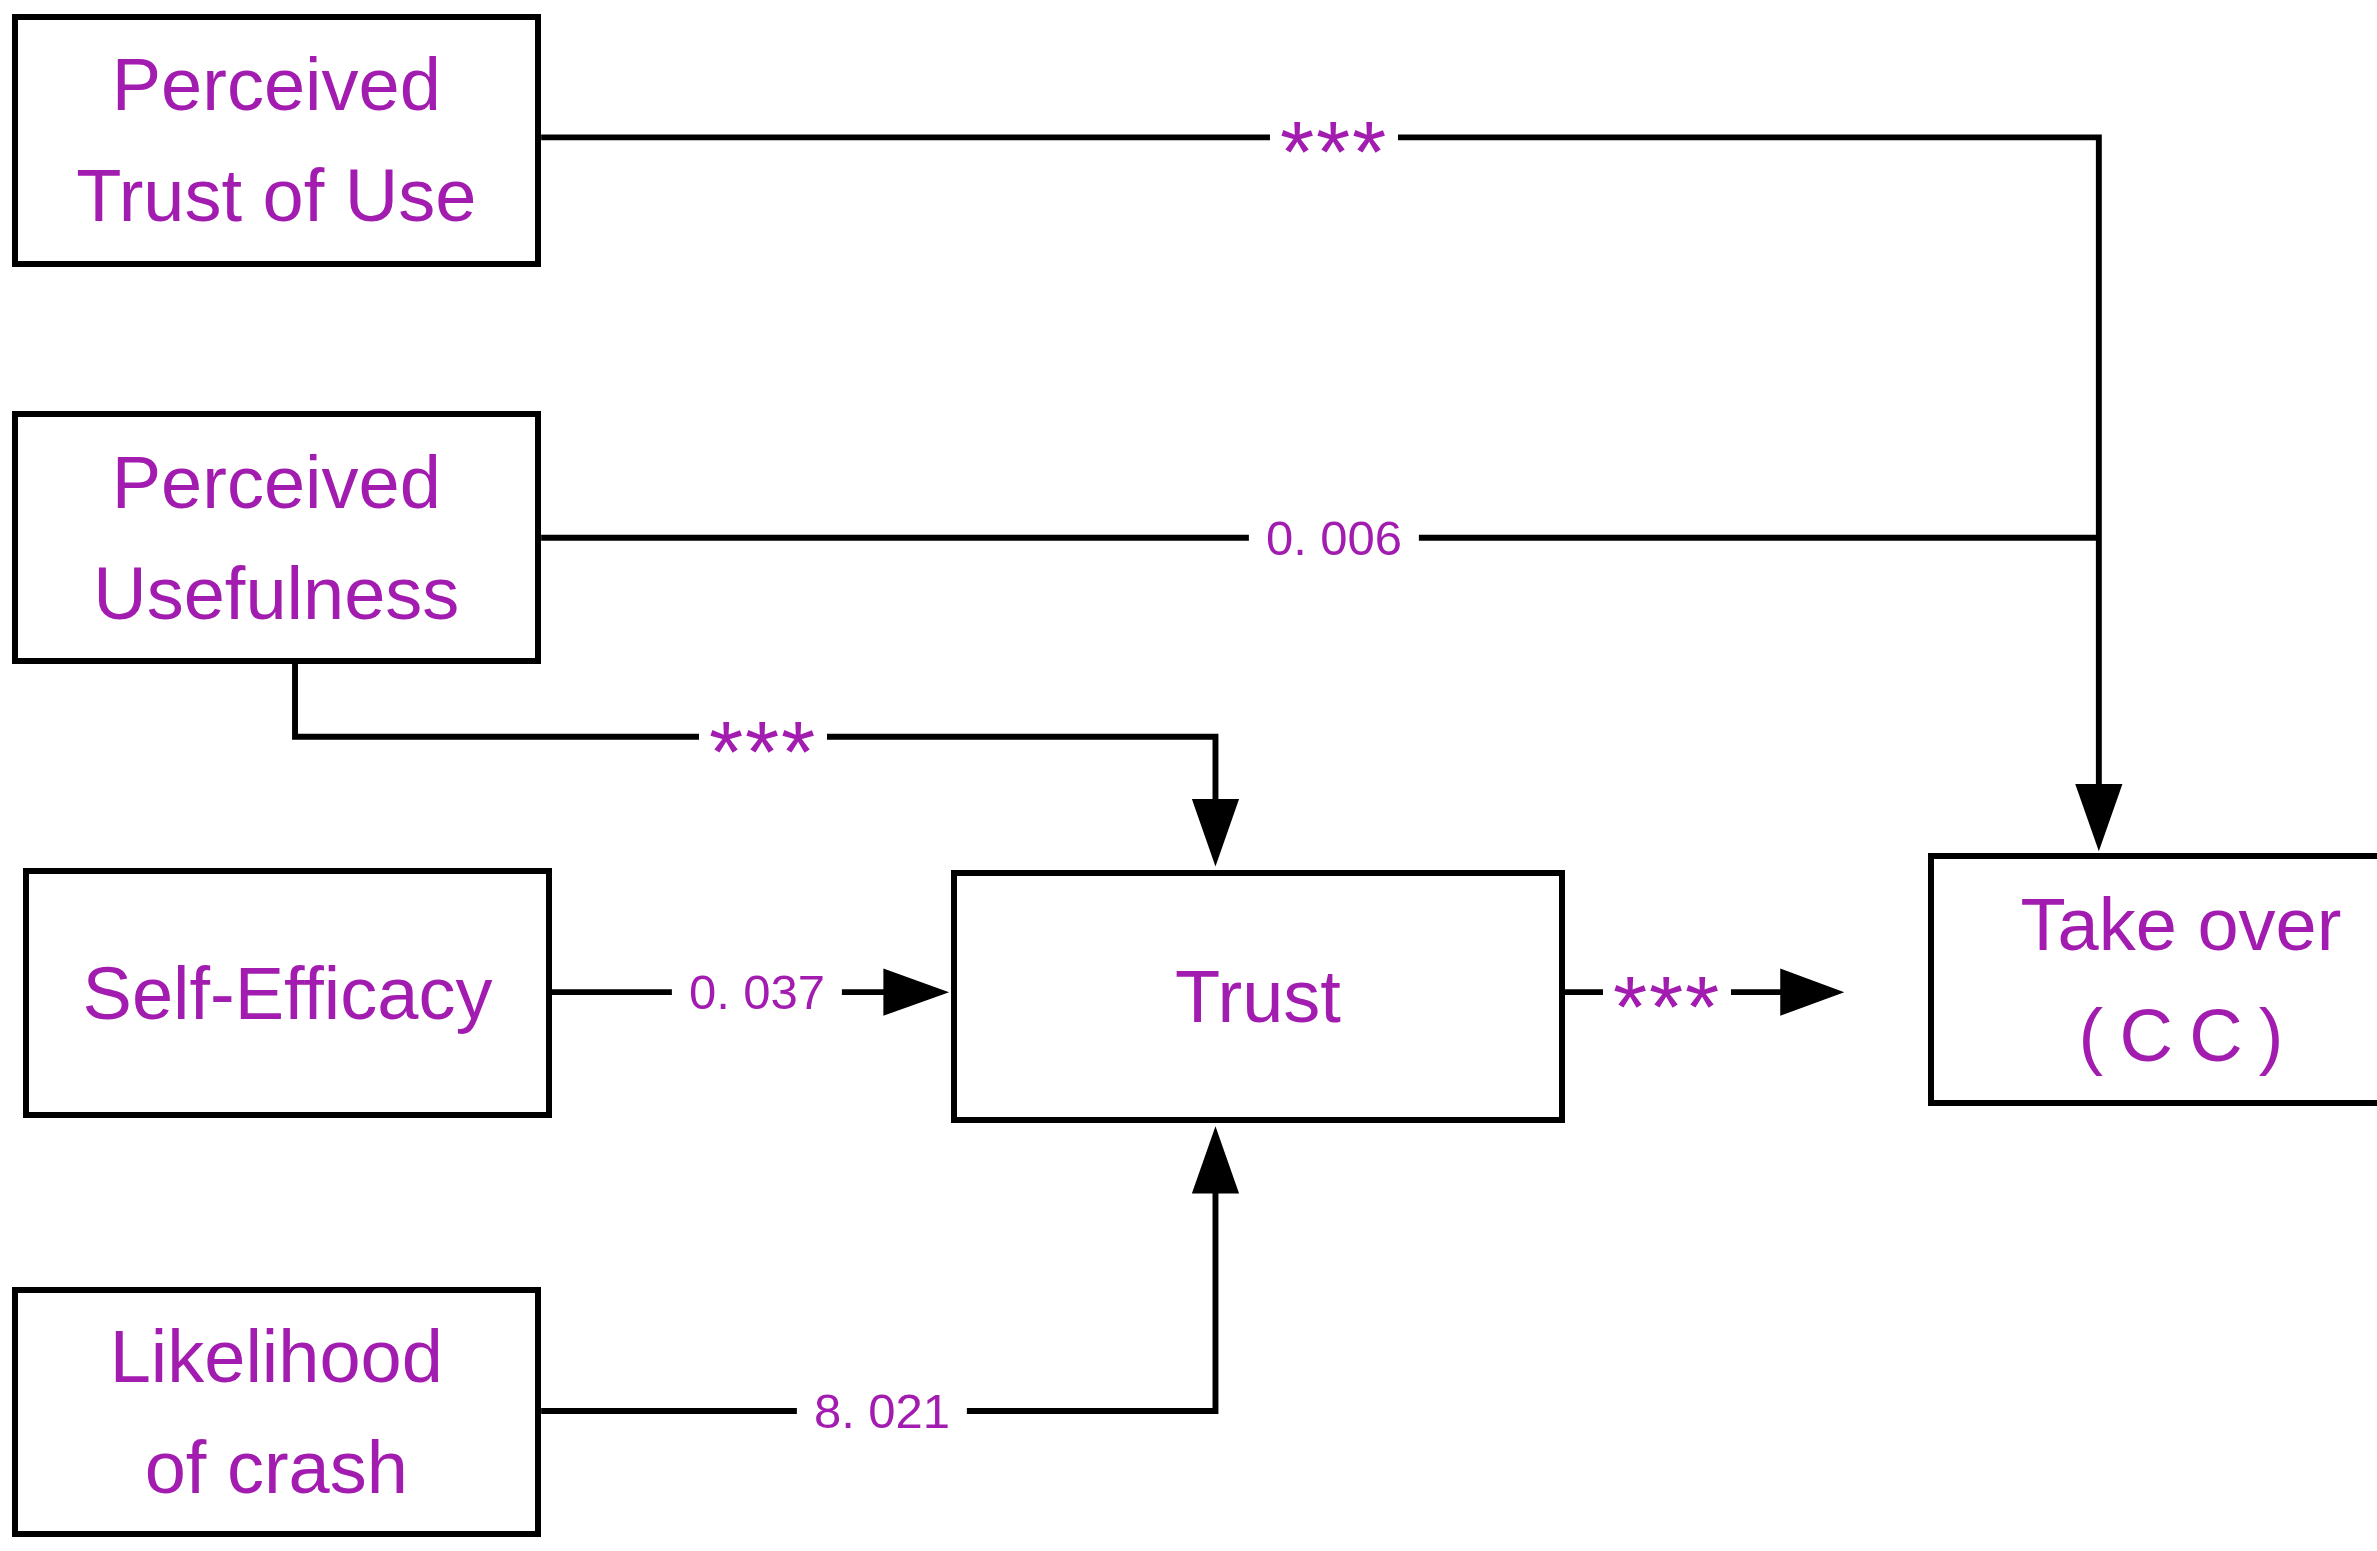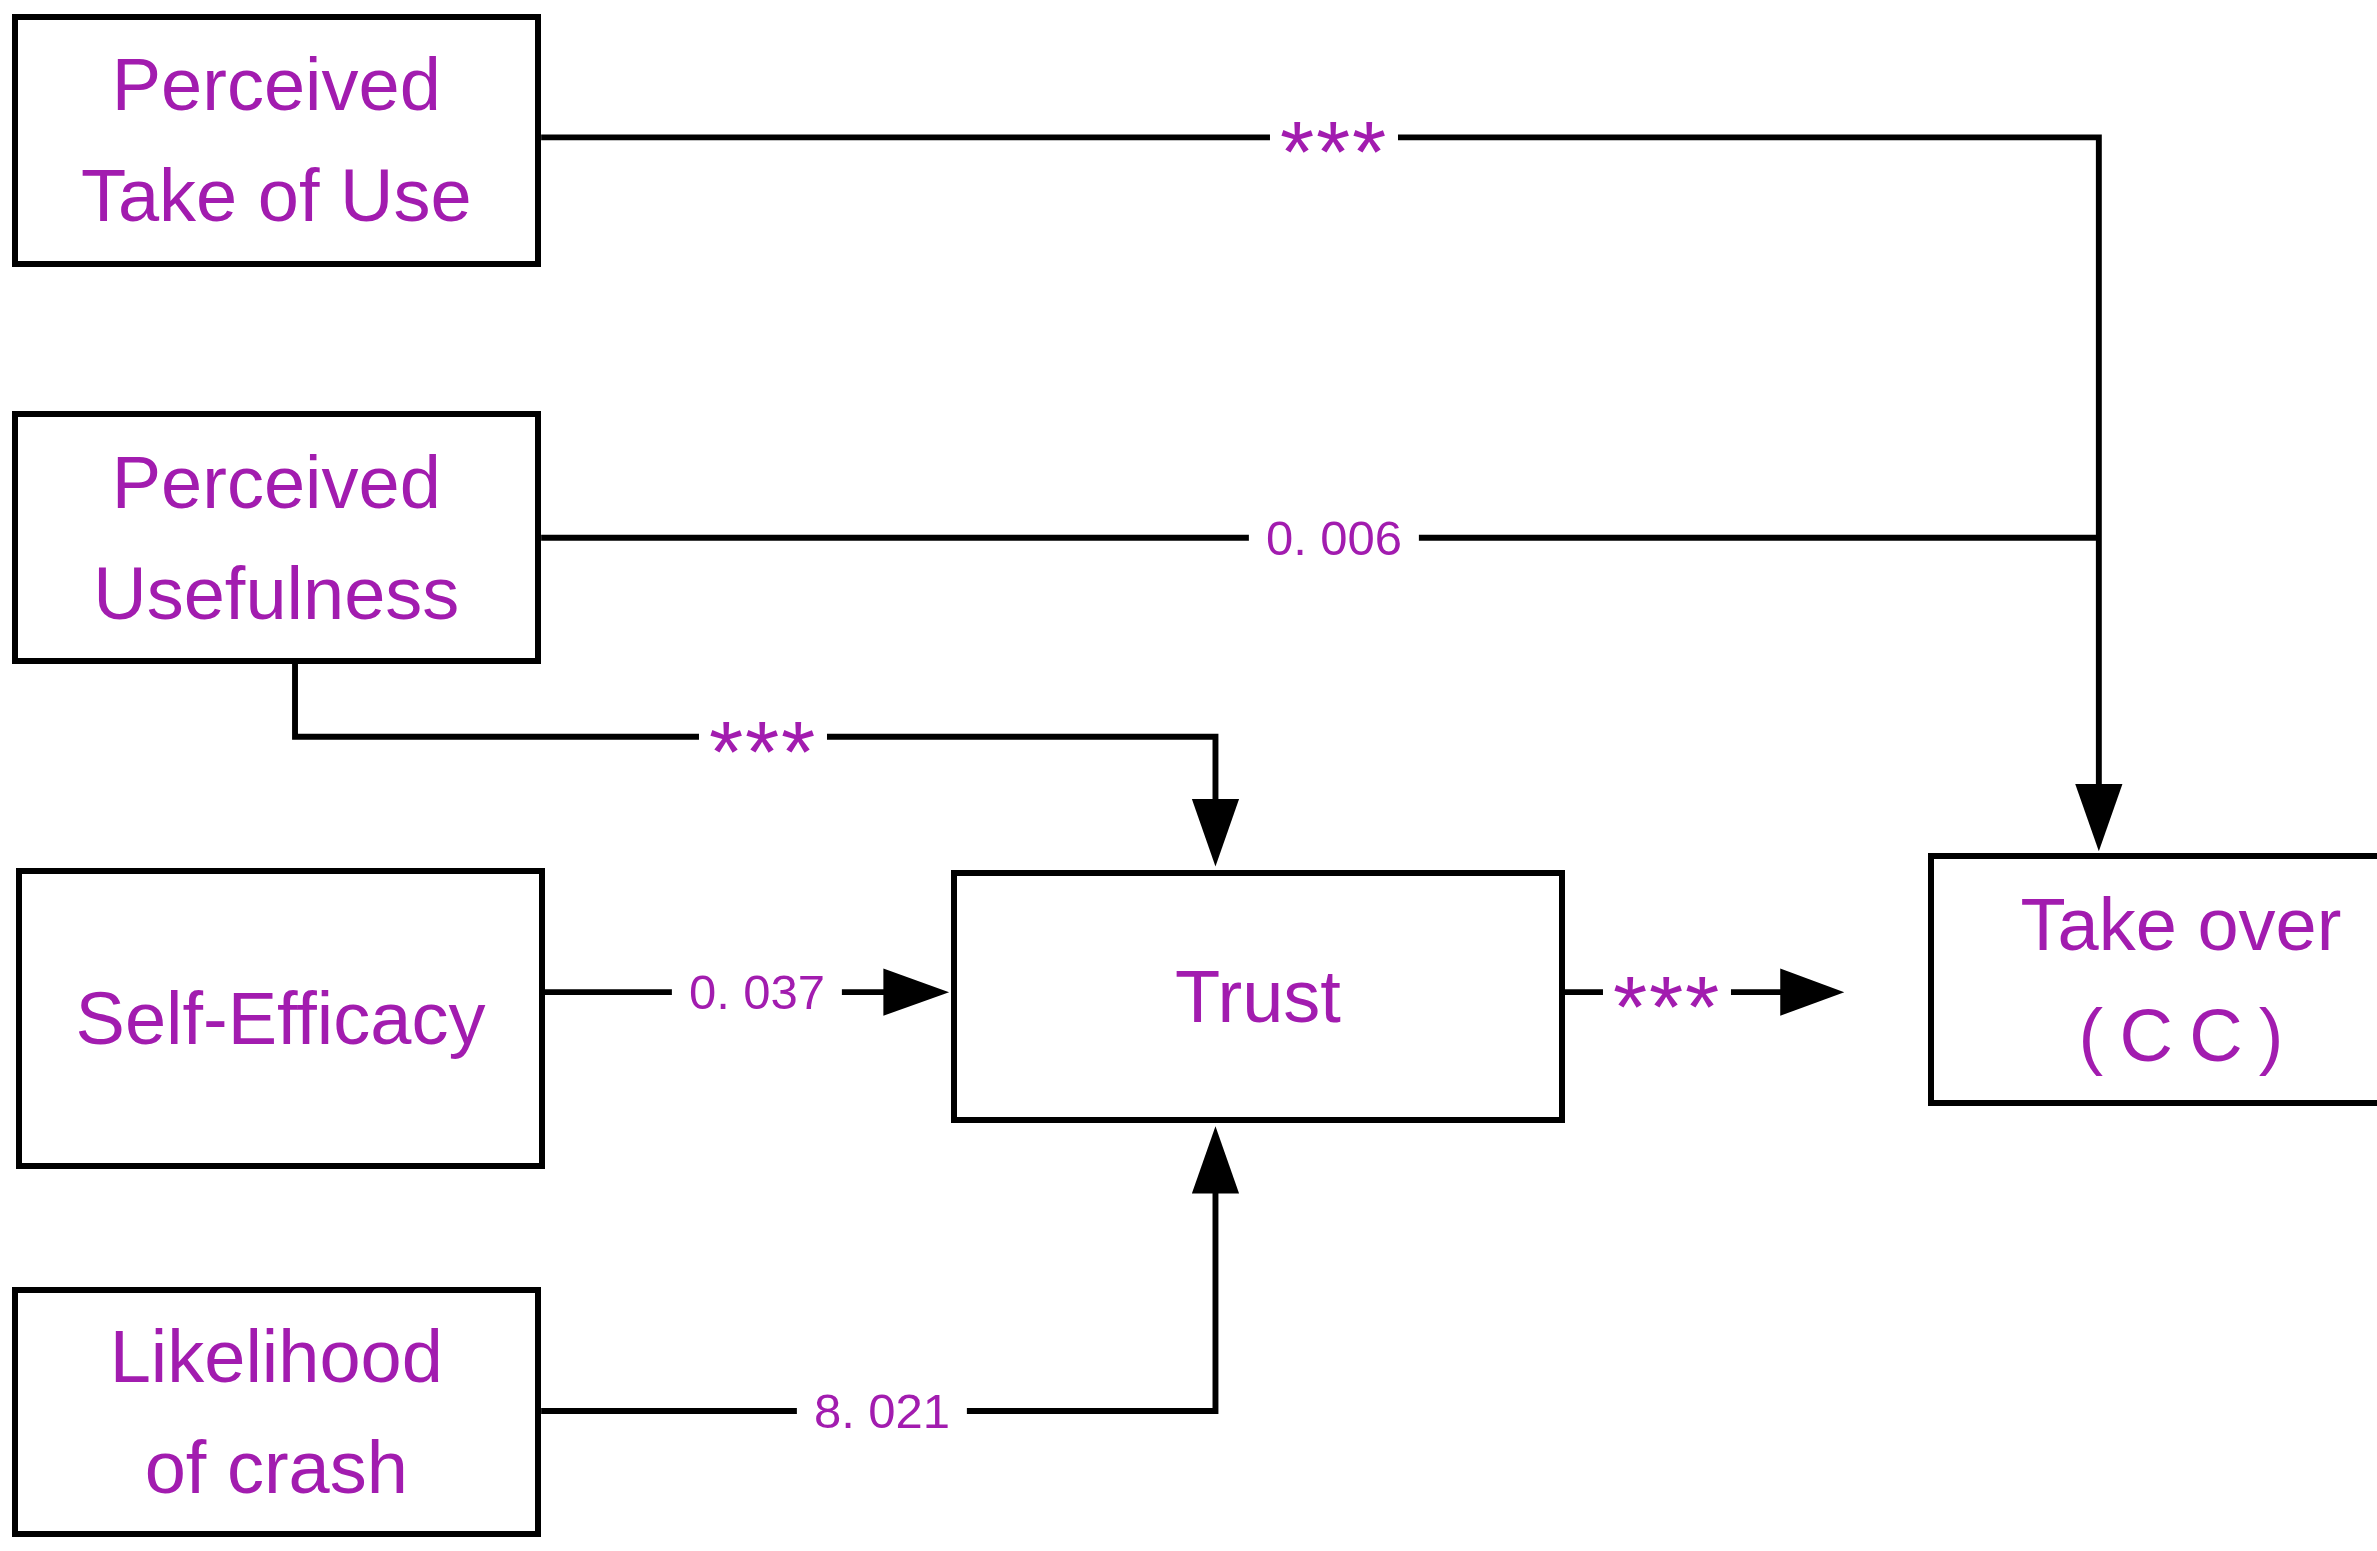--- a/index.html
+++ b/index.html
@@ -33,21 +33,21 @@
     text-align: center;
     font-size: 74px;
     line-height: 1.5;
     white-space: nowrap;
   }
   .node span { display: block; }
 
   
   .node-peu      { left: 11.8px;   top: 13.5px;   width: 529px; height: 253px; }
   .node-pu       { left: 11.8px;   top: 411px;  width: 529px; height: 253px; }
-  .node-se       { left: 16px;   top: 868px; width: 529px; height: 301px; }
+  .node-se       { left: 23px;   top: 868px; width: 529px; height: 250px; }
   .node-lc       { left: 11.8px;   top: 1287px; width: 529px; height: 250px; align-items: center; }
   .node-trust    { left: 951px; top: 870px; width: 614px; height: 253px; }
   .node-takeover { left: 1928px; top: 853px; width: 506px; height: 253px; }
 
   .cc-line { letter-spacing: 0.22em; padding-left: 0.22em; }
 
   .edge-label {
     position: absolute;
     transform: translate(-50%, -50%);
     background: #ffffff;
@@ -100,21 +100,21 @@
       <polygon points="2462,930 2518,930 2490,1010"></polygon>
       <polygon points="1414,948 1470,948 1442,1028"></polygon>
       <polygon points="1048,1149 1048,1205 1126,1177"></polygon>
       <polygon points="1414,1416 1470,1416 1442,1336"></polygon>
       <polygon points="2112,1149 2112,1205 2188,1177"></polygon>
     </g>
   </svg>
 
   <div class="node node-peu">
     <span>Perceived</span>
-    <span>Take of Use</span>
+    <span>Trust of Use</span>
   </div>
 
   <div class="node node-pu">
     <span>Perceived</span>
     <span>Usefulness</span>
   </div>
 
   <div class="node node-se">
     <span>Self-Efficacy</span>
   </div>

